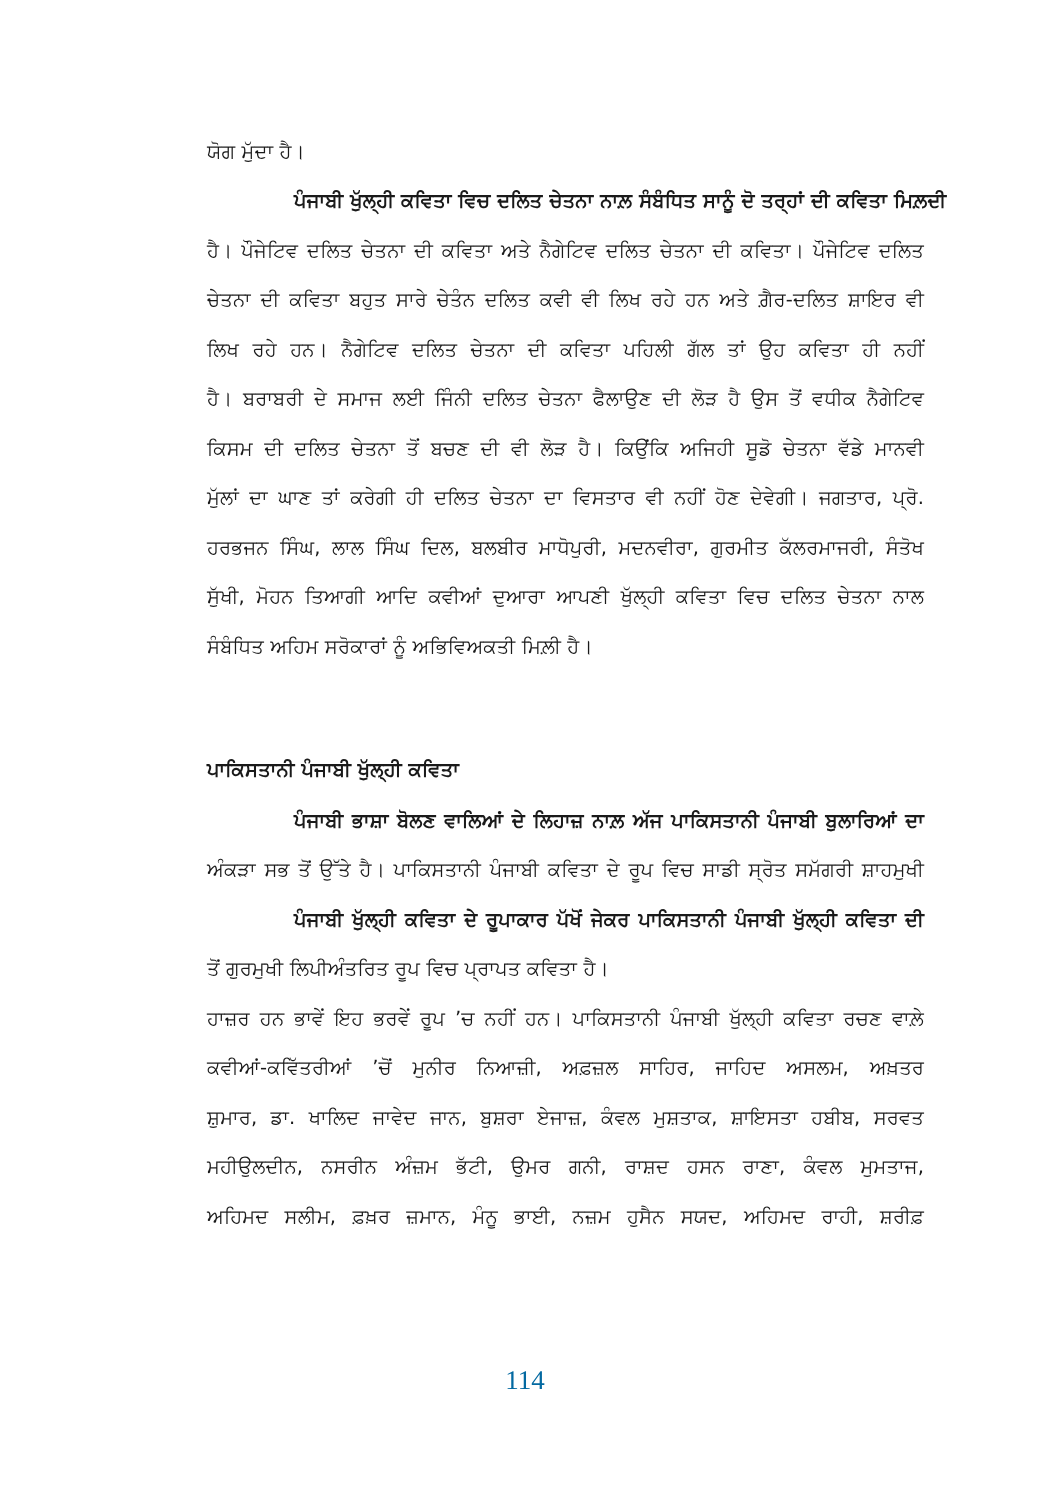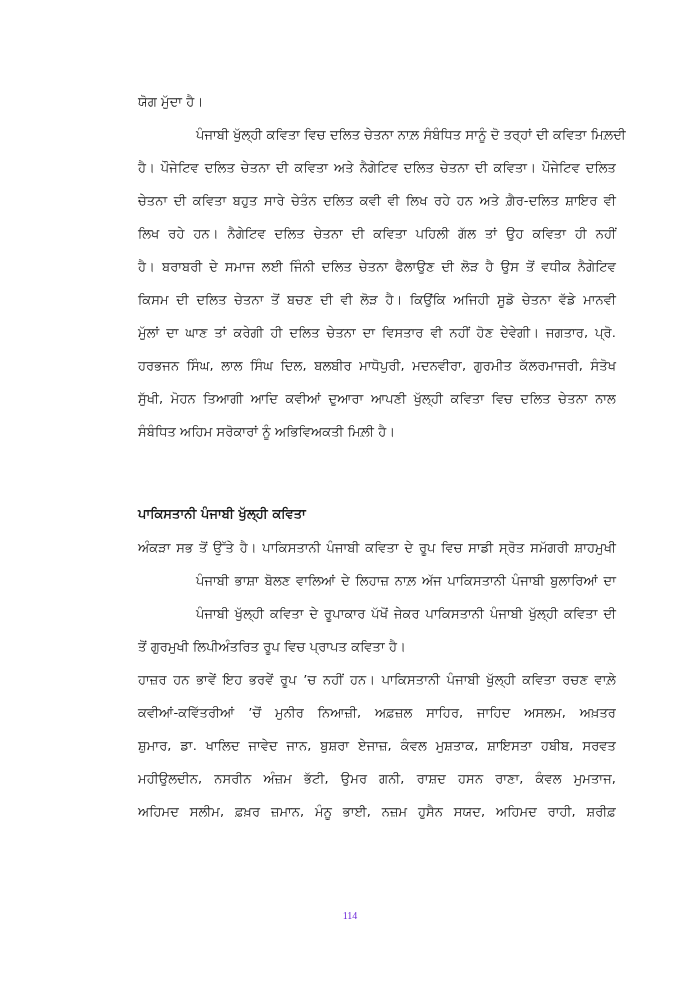--- a/index.html
+++ b/index.html
@@ -36,34 +36,35 @@
       white-space: nowrap;
       height: 33px;
       text-align: justify;
       text-align-last: justify;
     }
     .line.last {
       text-align-last: left;
     }
     .line.indent {
       padding-left: 58px;
+      font-weight: bold;
     }
     .heading {
       font-weight: bold;
       text-align-last: left;
     }
     .page-number {
       position: absolute;
       left: 0;
       width: 700px;
       top: 910px;
       text-align: center;
       font-family: "Liberation Serif", "DejaVu Serif", serif;
-      font-size: 10px;
-      color: #6d28d9;
+      font-size: 18px;
+      color: #0369a1;
     }
   </style>
 </head>
 <body>
 
 <div class="page">
 
   <div class="text-block" style="top:85px;">
     <span class="line last">ਯੋਗ ਮੁੱਦਾ ਹੈ।</span>
     <span class="line indent">ਪੰਜਾਬੀ ਖੁੱਲ੍ਹੀ ਕਵਿਤਾ ਵਿਚ ਦਲਿਤ ਚੇਤਨਾ ਨਾਲ਼ ਸੰਬੰਧਿਤ ਸਾਨੂੰ ਦੋ ਤਰ੍ਹਾਂ ਦੀ ਕਵਿਤਾ ਮਿਲ਼ਦੀ</span>
@@ -76,22 +77,22 @@
     <span class="line">ਹਰਭਜਨ ਸਿੰਘ, ਲਾਲ ਸਿੰਘ ਦਿਲ, ਬਲਬੀਰ ਮਾਧੋਪੁਰੀ, ਮਦਨਵੀਰਾ, ਗੁਰਮੀਤ ਕੱਲਰਮਾਜਰੀ, ਸੰਤੋਖ</span>
     <span class="line">ਸੁੱਖੀ, ਮੋਹਨ ਤਿਆਗੀ ਆਦਿ ਕਵੀਆਂ ਦੁਆਰਾ ਆਪਣੀ ਖੁੱਲ੍ਹੀ ਕਵਿਤਾ ਵਿਚ ਦਲਿਤ ਚੇਤਨਾ ਨਾਲ</span>
     <span class="line last">ਸੰਬੰਧਿਤ ਅਹਿਮ ਸਰੋਕਾਰਾਂ ਨੂੰ ਅਭਿਵਿਅਕਤੀ ਮਿਲ਼ੀ ਹੈ।</span>
   </div>
 
   <div class="text-block" style="top:497px;">
     <span class="line heading">ਪਾਕਿਸਤਾਨੀ ਪੰਜਾਬੀ ਖੁੱਲ੍ਹੀ ਕਵਿਤਾ</span>
   </div>
 
   <div class="text-block" style="top:531px;">
+    <span class="line indent">ਪੰਜਾਬੀ ਭਾਸ਼ਾ ਬੋਲਣ ਵਾਲਿਆਂ ਦੇ ਲਿਹਾਜ਼ ਨਾਲ਼ ਅੱਜ ਪਾਕਿਸਤਾਨੀ ਪੰਜਾਬੀ ਬੁਲਾਰਿਆਂ ਦਾ</span>
     <span class="line">ਅੰਕੜਾ ਸਭ ਤੋਂ ਉੱਤੇ ਹੈ। ਪਾਕਿਸਤਾਨੀ ਪੰਜਾਬੀ ਕਵਿਤਾ ਦੇ ਰੂਪ ਵਿਚ ਸਾਡੀ ਸ੍ਰੋਤ ਸਮੱਗਰੀ ਸ਼ਾਹਮੁਖੀ</span>
-    <span class="line indent">ਪੰਜਾਬੀ ਭਾਸ਼ਾ ਬੋਲਣ ਵਾਲਿਆਂ ਦੇ ਲਿਹਾਜ਼ ਨਾਲ਼ ਅੱਜ ਪਾਕਿਸਤਾਨੀ ਪੰਜਾਬੀ ਬੁਲਾਰਿਆਂ ਦਾ</span>
     <span class="line indent">ਪੰਜਾਬੀ ਖੁੱਲ੍ਹੀ ਕਵਿਤਾ ਦੇ ਰੂਪਾਕਾਰ ਪੱਖੋਂ ਜੇਕਰ ਪਾਕਿਸਤਾਨੀ ਪੰਜਾਬੀ ਖੁੱਲ੍ਹੀ ਕਵਿਤਾ ਦੀ</span>
     <span class="line last">ਤੋਂ ਗੁਰਮੁਖੀ ਲਿਪੀਅੰਤਰਿਤ ਰੂਪ ਵਿਚ ਪ੍ਰਾਪਤ ਕਵਿਤਾ ਹੈ।</span>
     <span class="line">ਹਾਜ਼ਰ ਹਨ ਭਾਵੇਂ ਇਹ ਭਰਵੇਂ ਰੂਪ ’ਚ ਨਹੀਂ ਹਨ। ਪਾਕਿਸਤਾਨੀ ਪੰਜਾਬੀ ਖੁੱਲ੍ਹੀ ਕਵਿਤਾ ਰਚਣ ਵਾਲ਼ੇ</span>
     <span class="line">ਕਵੀਆਂ-ਕਵਿੱਤਰੀਆਂ ’ਚੋਂ ਮੁਨੀਰ ਨਿਆਜ਼ੀ, ਅਫ਼ਜ਼ਲ ਸਾਹਿਰ, ਜਾਹਿਦ ਅਸਲਮ, ਅਖ਼ਤਰ</span>
     <span class="line">ਸ਼ੁਮਾਰ, ਡਾ. ਖਾਲਿਦ ਜਾਵੇਦ ਜਾਨ, ਬੁਸ਼ਰਾ ਏਜਾਜ਼, ਕੰਵਲ ਮੁਸ਼ਤਾਕ, ਸ਼ਾਇਸਤਾ ਹਬੀਬ, ਸਰਵਤ</span>
     <span class="line">ਮਹੀਉਲਦੀਨ, ਨਸਰੀਨ ਅੰਜ਼ਮ ਭੱਟੀ, ਉਮਰ ਗਨੀ, ਰਾਸ਼ਦ ਹਸਨ ਰਾਣਾ, ਕੰਵਲ ਮੁਮਤਾਜ,</span>
     <span class="line">ਅਹਿਮਦ ਸਲੀਮ, ਫ਼ਖ਼ਰ ਜ਼ਮਾਨ, ਮੰਨੂ ਭਾਈ, ਨਜ਼ਮ ਹੁਸੈਨ ਸਯਦ, ਅਹਿਮਦ ਰਾਹੀ, ਸ਼ਰੀਫ਼</span>
   </div>
 
   <div class="page-number">114</div>

